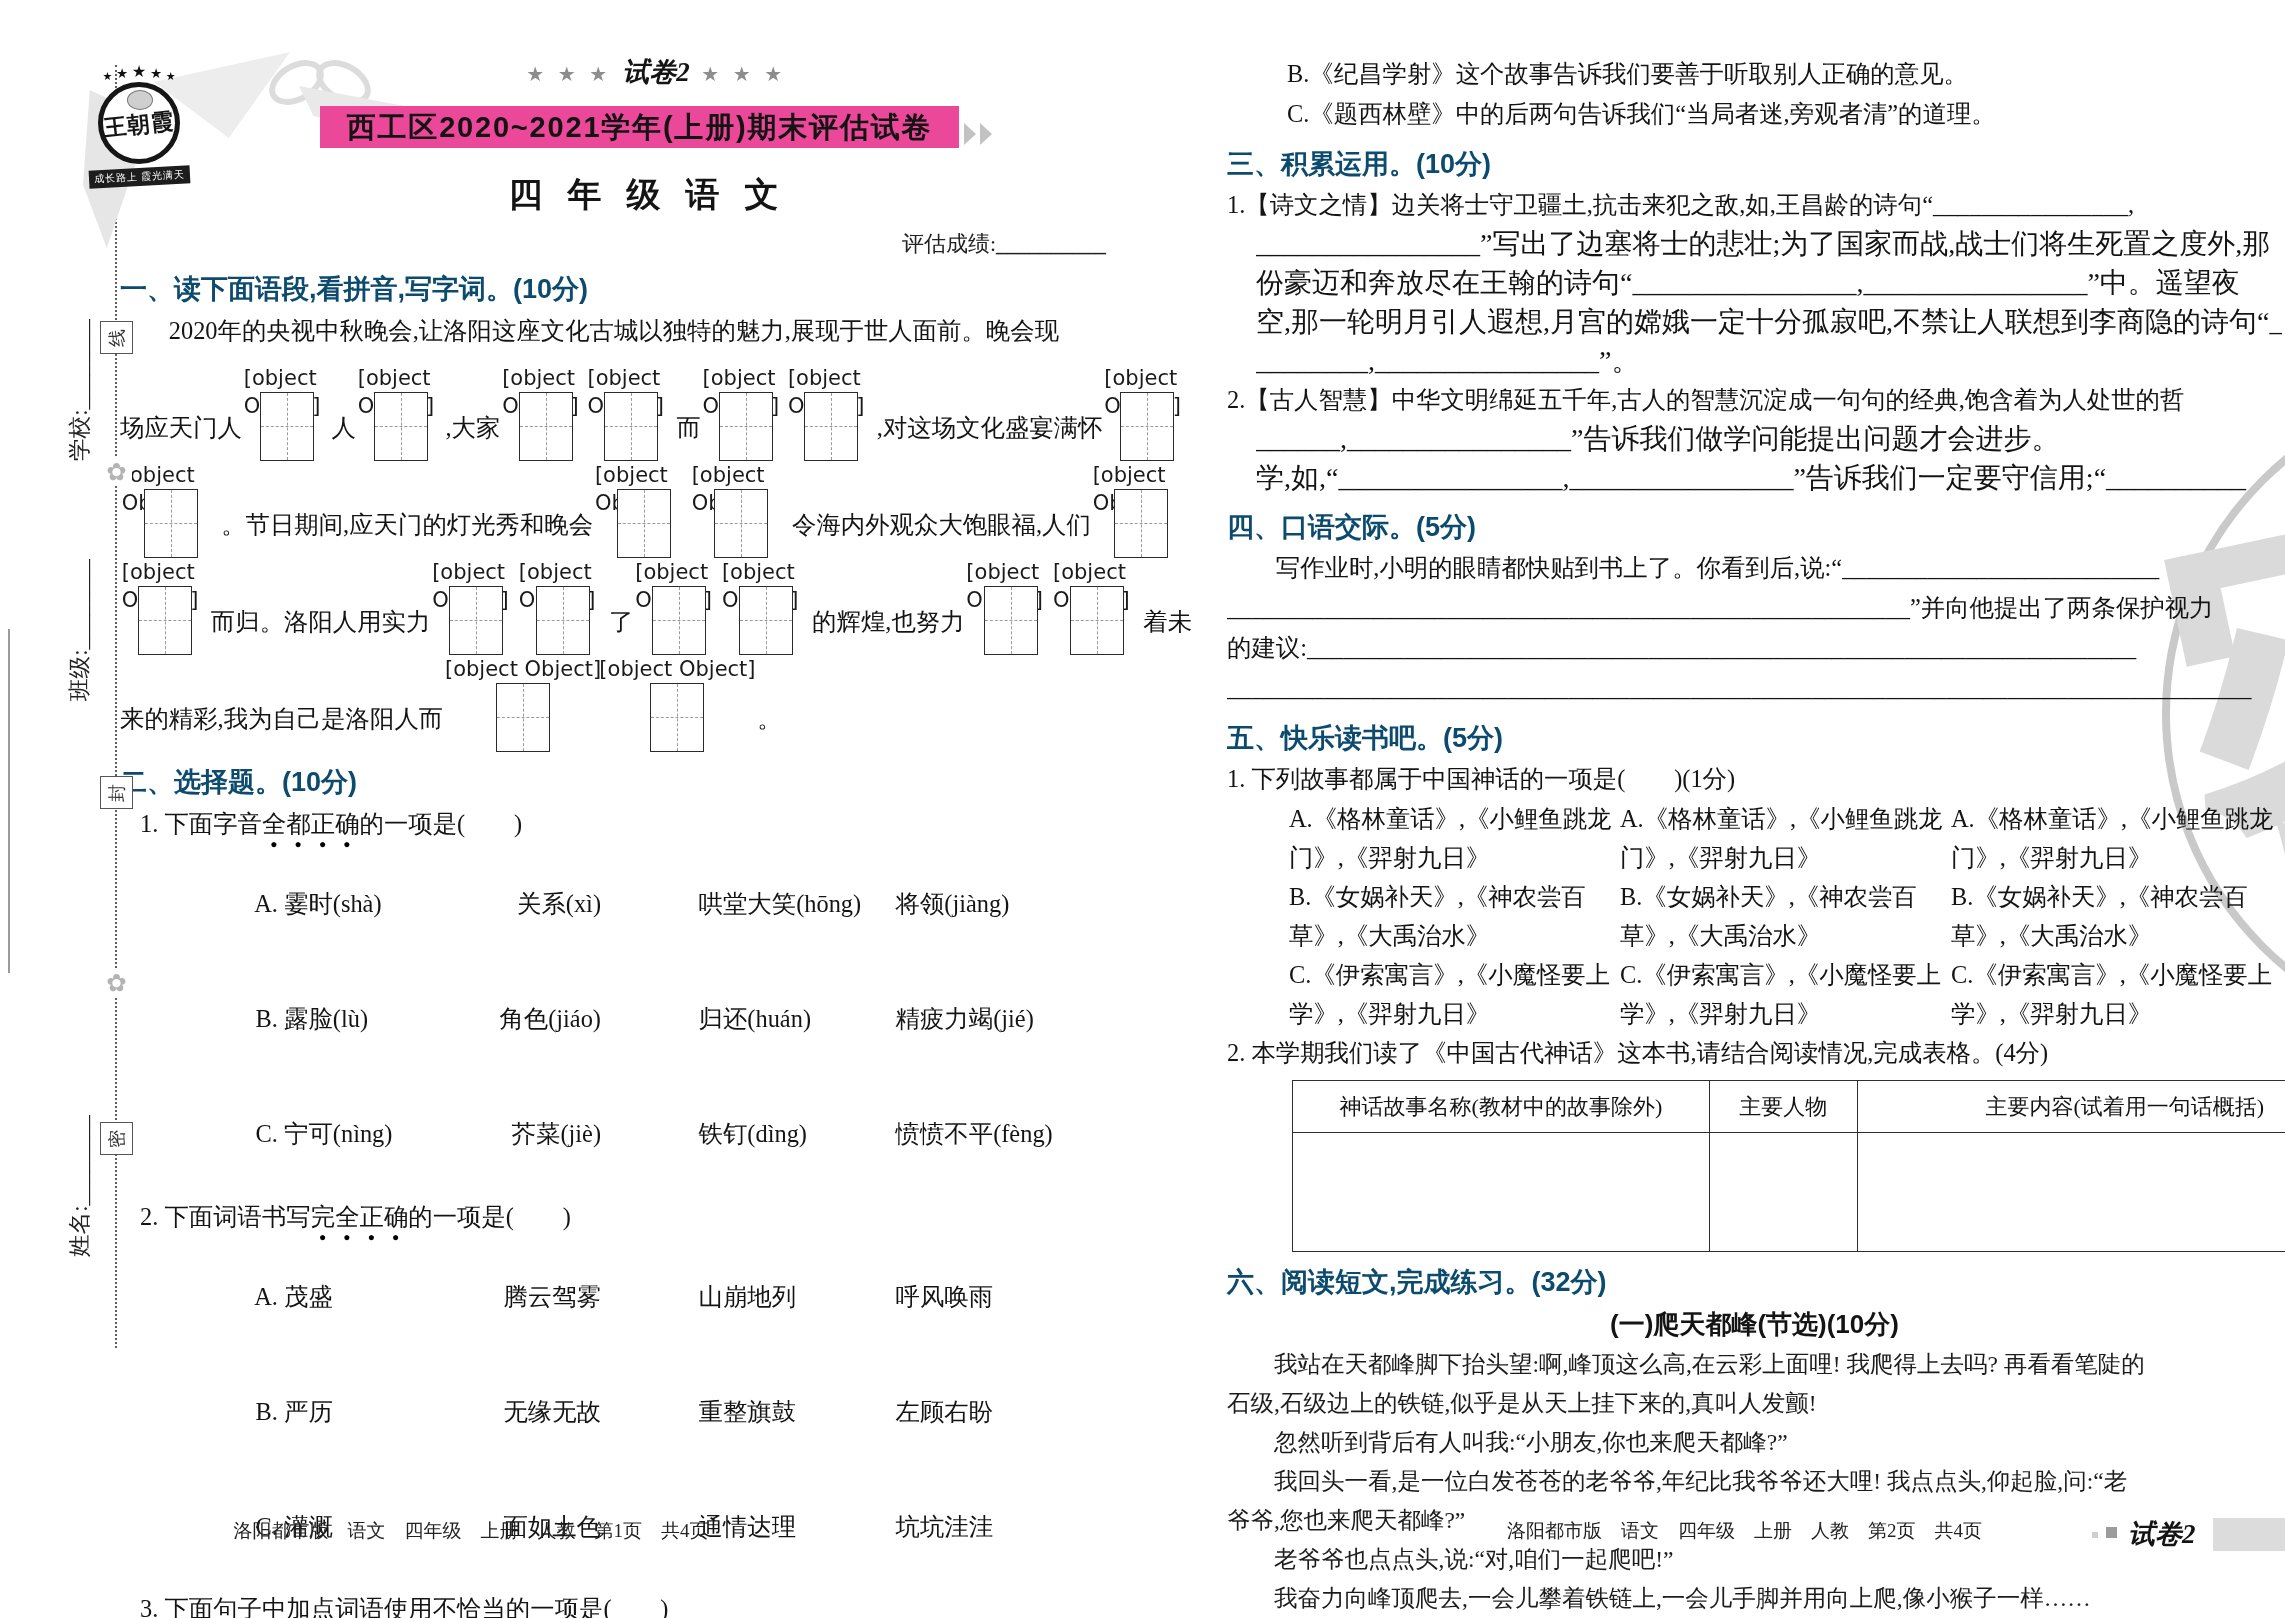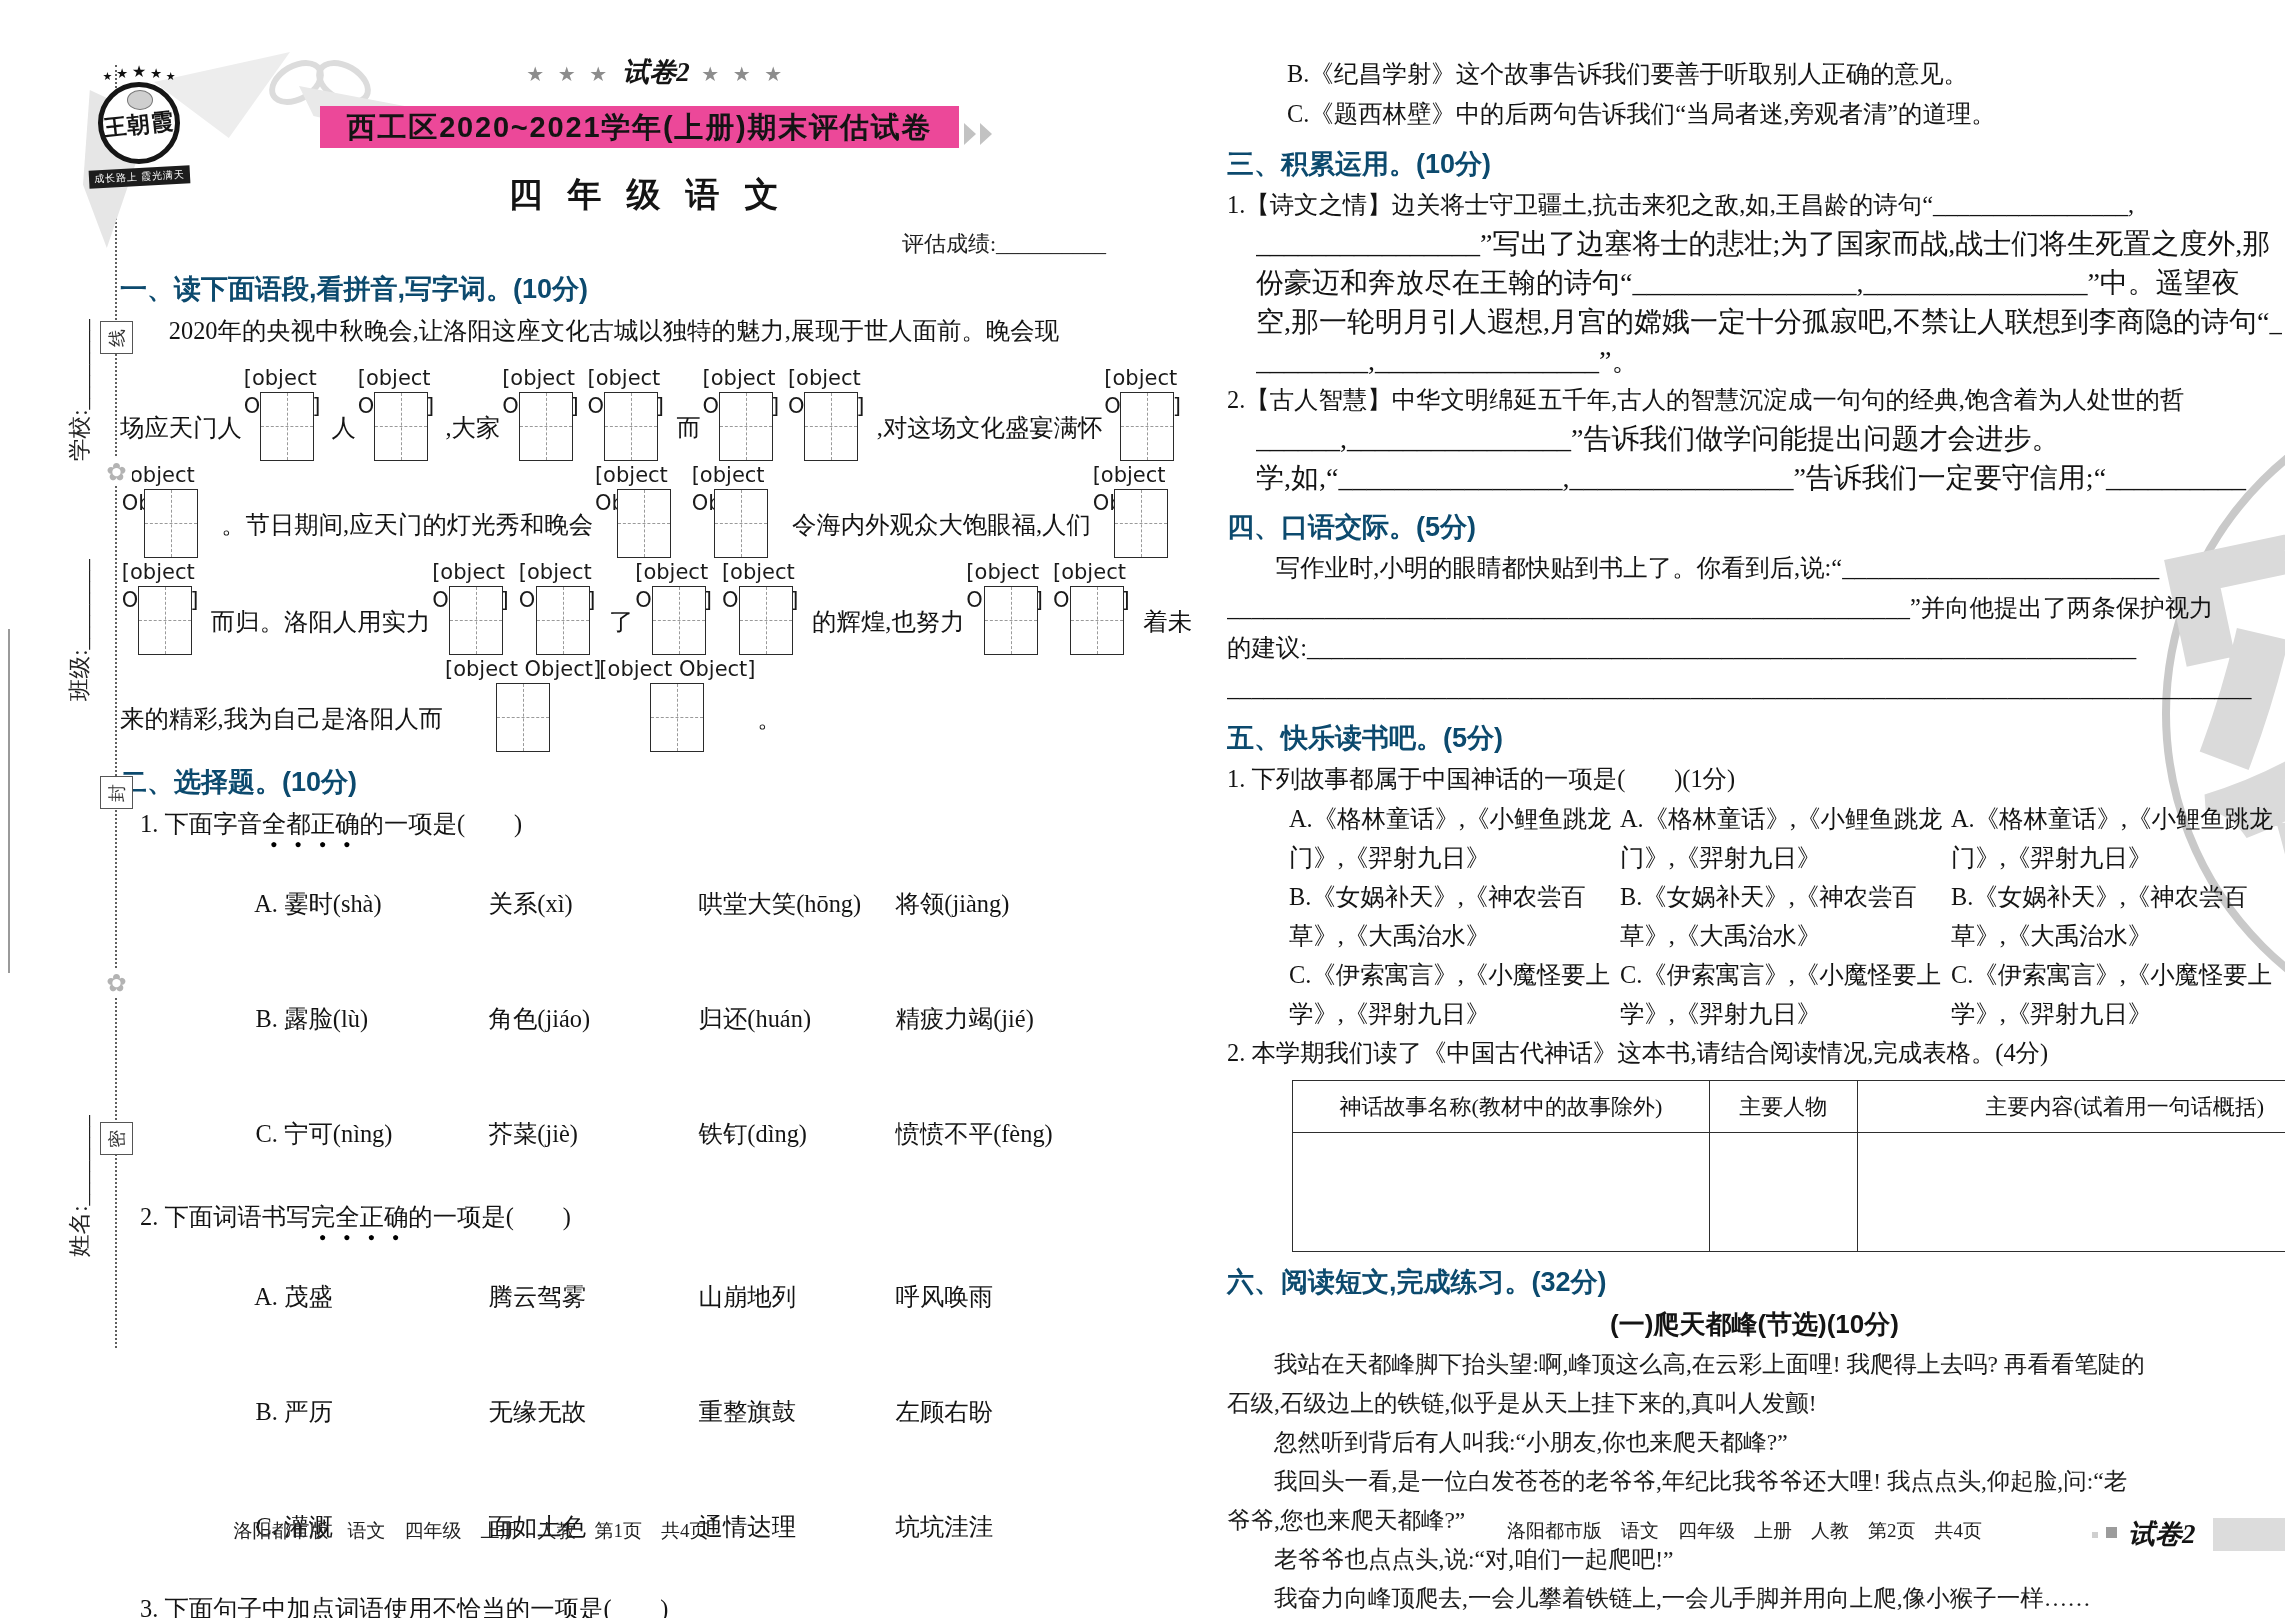--- a/index.html
+++ b/index.html
@@ -55,42 +55,42 @@
   .star-row{text-align:center;font-size:24.4px;height:36px;line-height:36px;}
   .star-row .stars{color:#8d8d8d;font-family:"DejaVu Sans",sans-serif;font-size:20px;letter-spacing:3.6px;}
   .star-row .pno{font-weight:700;font-style:italic;font-size:27px;padding:0 5.4px;}
   .title-bar-wrap{text-align:center;margin-top:16.3px;height:42px;position:relative;}
   .title-bar{display:inline-block;background:#ec4899;padding:1.8px 27px;
              font:700 29px/38px "Liberation Sans",sans-serif;letter-spacing:1.8px;}
   .chev{display:inline-block;width:0;height:0;border-top:11px solid transparent;border-bottom:11px solid transparent;
         border-left:12.7px solid #c2c2c2;margin-left:4.5px;vertical-align:middle;}
   .subject{margin-top:25px;text-align:center;font:700 34px/43px "Liberation Sans",sans-serif;letter-spacing:25px;}
   .score-line{margin:12.7px 86px 0 0;text-align:right;font-size:22px;color:#222;}
-  .score-line .blank{letter-spacing:0;}
+  .score-line .blank{letter-spacing:0;font-weight:bold;}
 
   .sec-h{font:700 27px/42px "Liberation Sans",sans-serif;margin-top:9px;color:#0c4a6e;}
 
   
   .fill-line{display:flex;align-items:flex-end;min-height:54px;}
   .seg{display:inline-flex;align-items:flex-end;}
   .seg-text{font-size:24.4px;line-height:36px;padding-bottom:14.5px;white-space:pre;}
   .zi-cell{display:inline-flex;flex-direction:column;align-items:center;margin:0 1.8px;}
   .zi-cell + .zi-cell{margin-left:-3.6px;}
   .pin{font-family:"DejaVu Sans",sans-serif;font-size:21px;height:28px;line-height:28px;color:#1a1a1a;}
   .wbox{width:52px;height:67px;border:1.8px solid #2b2b2b;position:relative;background:#fff;}
   .wbox::before{content:"";position:absolute;left:0;right:0;top:50%;border-top:1.8px dashed #9a9a9a;}
   .wbox::after{content:"";position:absolute;top:0;bottom:0;left:50%;border-left:1.8px dashed #9a9a9a;}
 
   
   .q{padding-left:20px;margin-top:1.8px;}
   .q-stem{font-size:24.4px;line-height:37px;}
   .opt-row{display:flex;padding-left:18px;font-size:24.4px;line-height:35px;}
   .opt-cell{white-space:pre;}
   .opt-cell:first-child:not(:only-child){width:233px;}
-  .opt-cell:nth-child(2){width:210px;}
+  .opt-cell:nth-child(2){width:210px;text-align:right;}
   .opt-cell:nth-child(3){width:197px;}
   .em{text-emphasis:filled circle #000;-webkit-text-emphasis:filled circle #000;
       text-emphasis-position:under right;-webkit-text-emphasis-position:under;}
 
   
   .carry{padding-left:60px;font-size:24.4px;line-height:40px;}
   .acc-first{font-size:24.4px;line-height:39px;}
   .acc-rest{padding-left:29px;}
   .acc-line{font-size:28px;line-height:39px;white-space:nowrap;overflow:hidden;}
   .sp-line{font-size:24.4px;line-height:40px;white-space:nowrap;overflow:hidden;}

